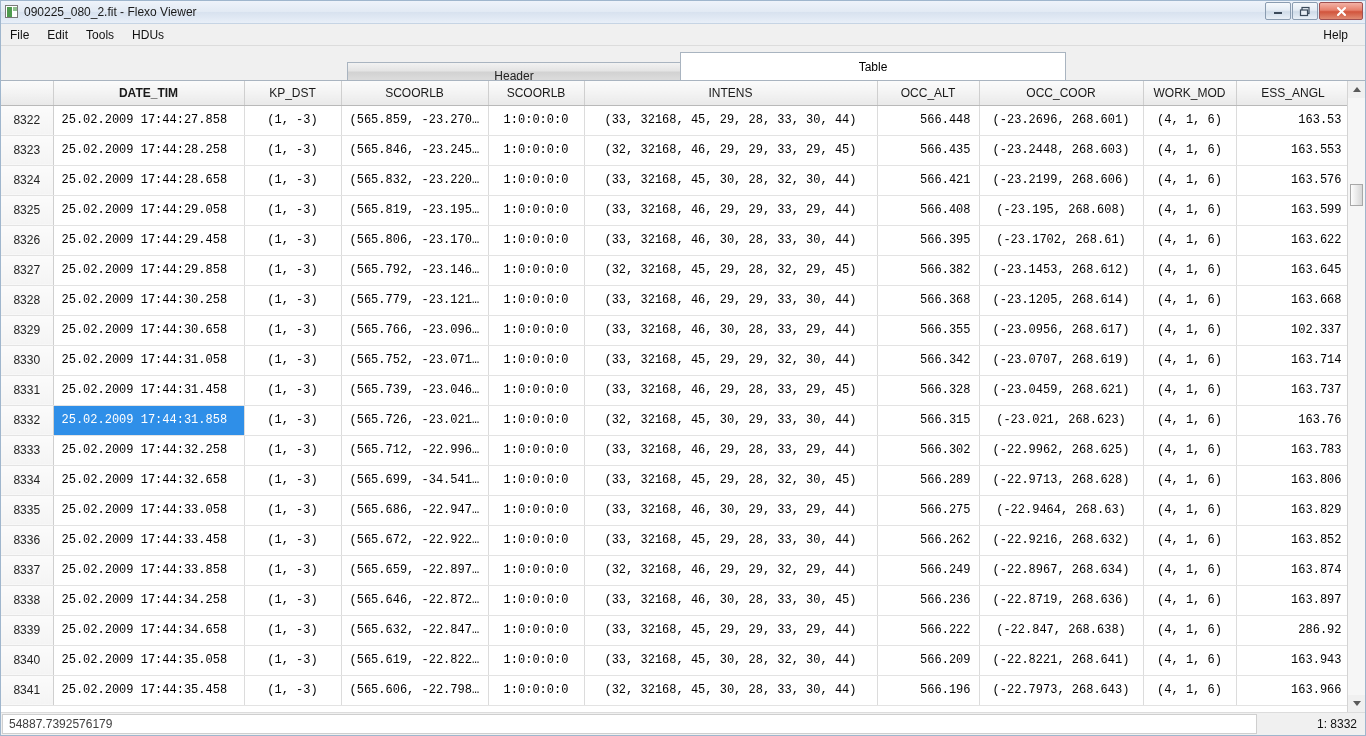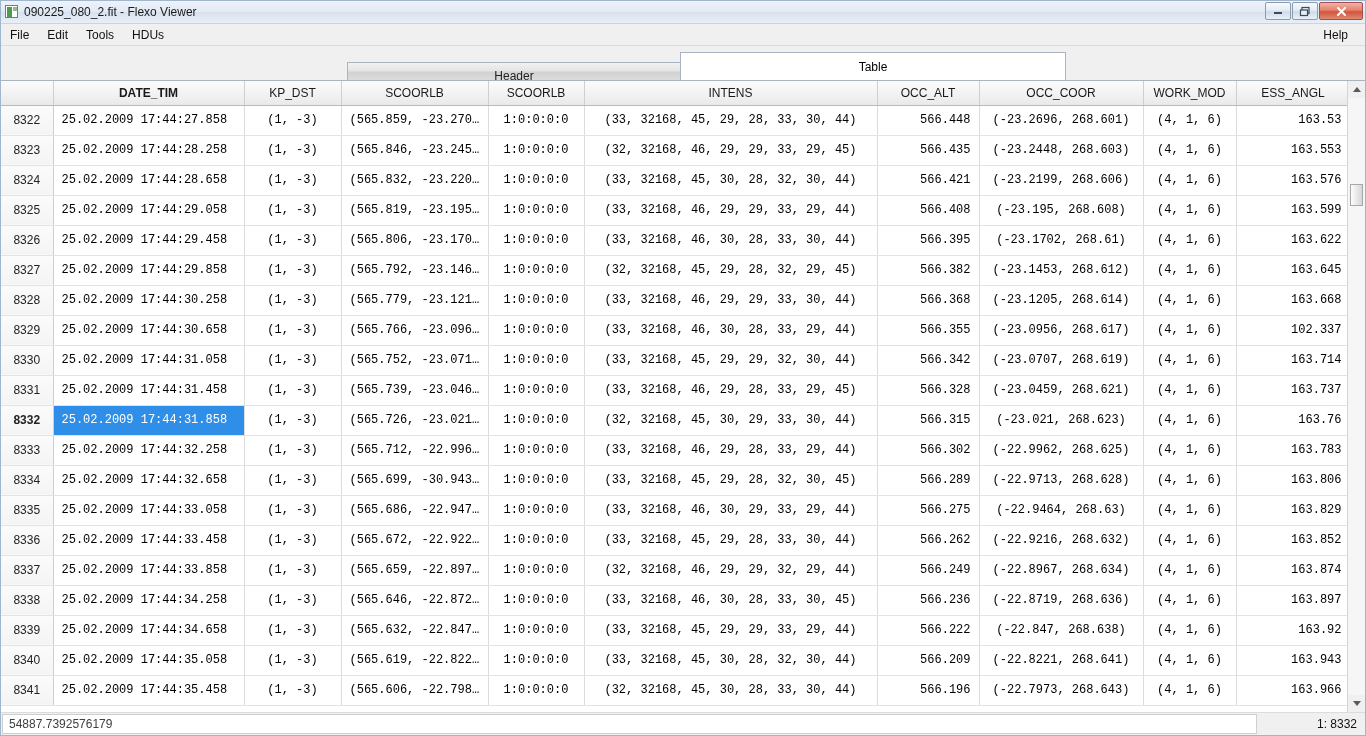--- a/index.html
+++ b/index.html
@@ -68,21 +68,21 @@
     height:30px;font-size:12px;border-bottom:1px solid #e3e3e3;
     border-right:1px solid #dcdcdc;padding:0 8px;white-space:nowrap;
     overflow:hidden;text-overflow:ellipsis;box-sizing:border-box;
     font-family:"Liberation Mono","DejaVu Sans Mono",monospace;
   }
   td.rownum{
     font-family:"Liberation Sans",sans-serif;text-align:center;
     background:linear-gradient(to bottom,#fbfbfb 0%,#f4f4f4 100%);
     color:#222;border-right:1px solid #cfcfcf;padding:0 3px;
   }
-  tr.selected td.rownum{font-weight:bold;}
+  tr.selected td.rownum{font-weight:normal;}
   td.c-date{text-align:left;}
   td.c-center{text-align:center;}
   td.c-right{text-align:right;}
   td.cell-selected{background:#2f8fe8;color:#fff;}
 
   
   .vscroll{flex:0 0 17px;width:17px;background:#f0f0f0;
      border-left:1px solid #d4d4d4;display:flex;flex-direction:column;
      align-items:center;position:relative;}
   .sb-arrow{width:17px;height:17px;display:flex;align-items:center;justify-content:center;
@@ -318,21 +318,21 @@
               <td class="c-center">(33, 32168, 46, 29, 28, 33, 29, 44)</td>
               <td class="c-right">566.302</td>
               <td class="c-center">(-22.9962, 268.625)</td>
               <td class="c-center">(4, 1, 6)</td>
               <td class="c-right">163.783</td>
             </tr>
             <tr>
               <td class="rownum">8334</td>
               <td class="c-date">25.02.2009 17:44:32.658</td>
               <td class="c-center">(1, -3)</td>
-              <td class="c-center">(565.699, -30.9430…</td>
+              <td class="c-center">(565.699, -34.5410…</td>
               <td class="c-center">1:0:0:0:0</td>
               <td class="c-center">(33, 32168, 45, 29, 28, 32, 30, 45)</td>
               <td class="c-right">566.289</td>
               <td class="c-center">(-22.9713, 268.628)</td>
               <td class="c-center">(4, 1, 6)</td>
               <td class="c-right">163.806</td>
             </tr>
             <tr>
               <td class="rownum">8335</td>
               <td class="c-date">25.02.2009 17:44:33.058</td>
@@ -384,21 +384,21 @@
             <tr>
               <td class="rownum">8339</td>
               <td class="c-date">25.02.2009 17:44:34.658</td>
               <td class="c-center">(1, -3)</td>
               <td class="c-center">(565.632, -22.8477…</td>
               <td class="c-center">1:0:0:0:0</td>
               <td class="c-center">(33, 32168, 45, 29, 29, 33, 29, 44)</td>
               <td class="c-right">566.222</td>
               <td class="c-center">(-22.847, 268.638)</td>
               <td class="c-center">(4, 1, 6)</td>
-              <td class="c-right">163.92</td>
+              <td class="c-right">286.92</td>
             </tr>
             <tr>
               <td class="rownum">8340</td>
               <td class="c-date">25.02.2009 17:44:35.058</td>
               <td class="c-center">(1, -3)</td>
               <td class="c-center">(565.619, -22.8229…</td>
               <td class="c-center">1:0:0:0:0</td>
               <td class="c-center">(33, 32168, 45, 30, 28, 32, 30, 44)</td>
               <td class="c-right">566.209</td>
               <td class="c-center">(-22.8221, 268.641)</td>

